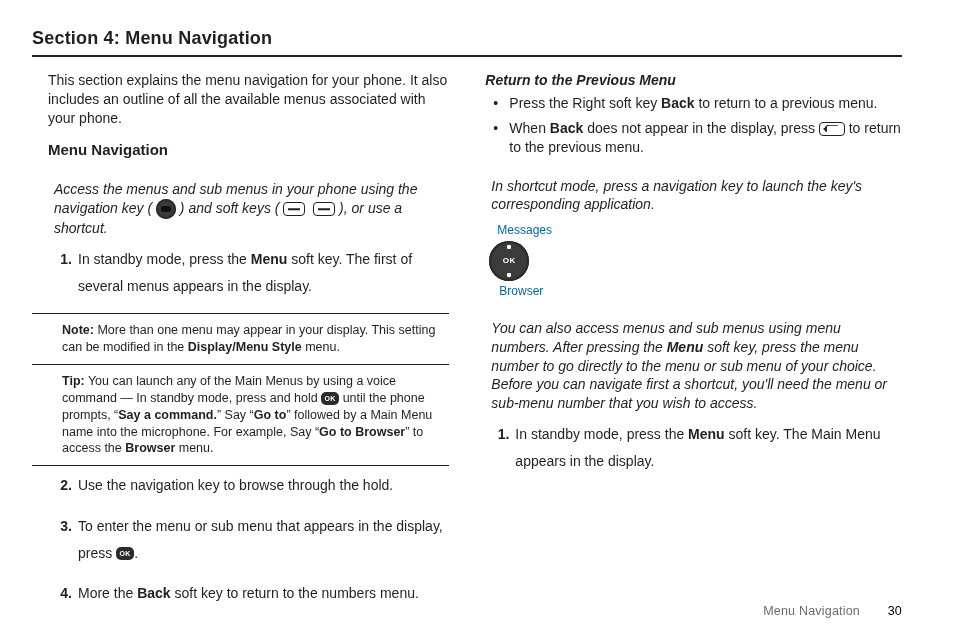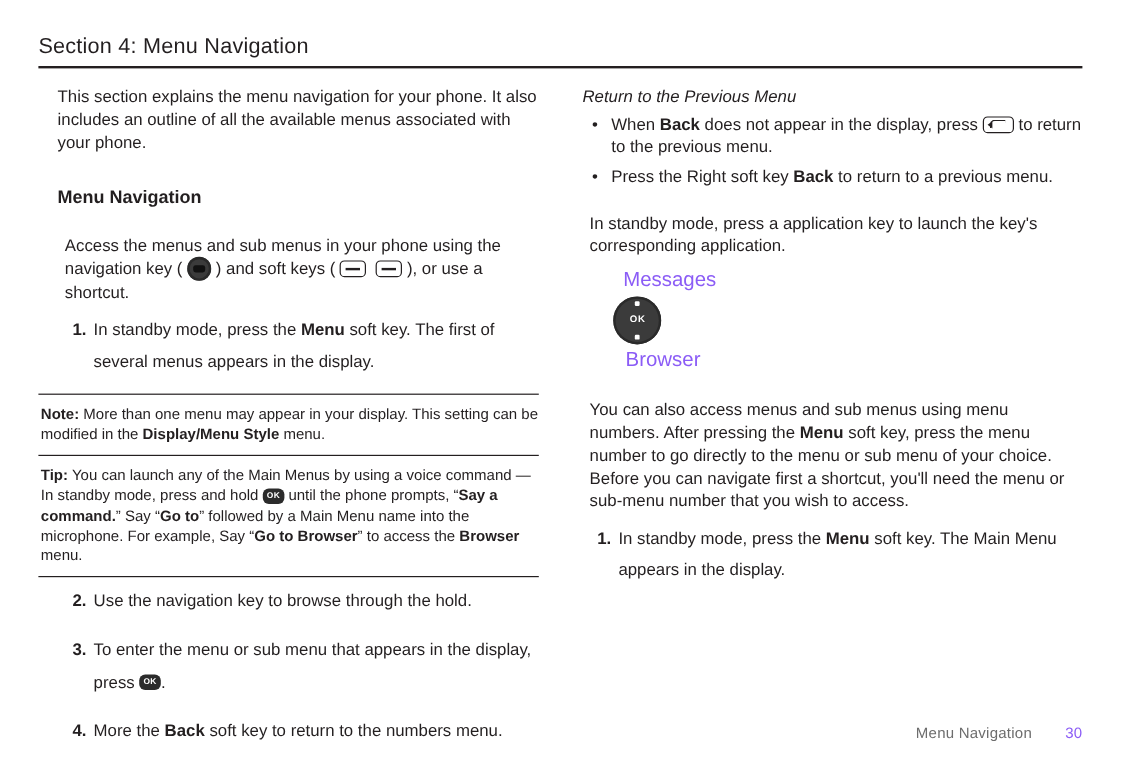--- a/index.html
+++ b/index.html
@@ -5,60 +5,60 @@
   * { box-sizing: border-box; margin: 0; padding: 0; }
   html, body { width: 954px; height: 636px; background: #fff; }
   body {
     font-family: "Helvetica Neue", Helvetica, Arial, sans-serif;
     color: #231f20;
     padding: 28px 52px 22px 32px;
     position: relative;
   }
   .section-title {
     font-family: "Arial Black", Arial, sans-serif;
-    font-weight: 400;
+    font-weight: 700;
     font-size: 18px;
     letter-spacing: 0.2px;
     padding-bottom: 6px;
     border-bottom: 2px solid #231f20;
     margin-bottom: 14px;
   }
   .cols { display: flex; gap: 36px; }
   .col { flex: 1 1 50%; font-size: 14px; line-height: 1.35; }
   .col.left { padding-left: 16px; }
-  .intro { margin-bottom: 27px; }
+  .intro { margin-bottom: 12px; }
   .h2 {
     font-family: "Arial Black", Arial, sans-serif;
     font-weight: 900;
     font-size: 15px;
     margin: 4px 0 6px 0;
   }
   .h3 {
     font-family: Arial, sans-serif;
-    font-weight: 400;
+    font-weight: 700;
     font-style: italic;
     font-size: 14px;
     margin: 0 0 4px 0;
   }
-  .para { margin: 20px 0 8px 6px; }
+  .para { margin: 20px 0 8px 6px; font-style: italic; }
   ol.num { list-style: none; padding-left: 30px; margin: 4px 0 6px 0; }
   ol.num > li { position: relative; margin: 6px 0 14px 0; line-height: 1.9; }
   ol.num > li .marker {
     position: absolute; left: -30px; top: 0;
     font-weight: 700; width: 24px; text-align: right;
   }
   ul.bul { list-style: none; padding-left: 14px; margin: 2px 0 8px 0; }
   ul.bul > li { position: relative; margin: 2px 0 6px 0; padding-left: 10px; }
   ul.bul > li::before { content: "•"; position: absolute; left: -6px; top: 0; }
   .rule { border: 0; border-top: 1.5px solid #231f20; margin: 6px 0; }
   .note, .tip { font-size: 12.5px; line-height: 1.35; padding: 2px 0 2px 0; }
   .note .lbl, .tip .lbl { font-weight: 700; }
   .note .body, .tip .body { display: inline; }
   .note-wrap { margin-left: -16px; }
-  .note-wrap .note, .note-wrap .tip { padding-left: 2px; }
+  .note-wrap .note, .note-wrap .tip { padding-left: 2px; margin-left: 28px; }
 
   
   .ic { display: inline-block; vertical-align: middle; position: relative; }
   .ic-navkey {
     width: 20px; height: 20px; border-radius: 50%;
     background: #3b3b3b;
     box-shadow: inset 0 0 0 2px #2a2a2a;
   }
   .ic-navkey::after {
     content: ""; position: absolute; left: 50%; top: 50%;
@@ -102,29 +102,29 @@
     transform: translateY(-60%);
   }
   .ic-back::before {
     content: ""; position: absolute; left: 3px; top: 50%;
     width: 0; height: 0; transform: translateY(-50%);
     border-top: 3px solid transparent;
     border-bottom: 3px solid transparent;
     border-right: 4px solid #231f20;
   }
 
-  .navdiag { margin: 6px 0 10px 26px; font-size: 17px; color: #8b5cf6; }
+  .navdiag { margin: 6px 0 10px 4px; font-size: 12px; color: #0369a1; }
   .navdiag .lbl-top { margin: 0 0 2px 8px; }
   .navdiag .lbl-bot { margin: 2px 0 0 10px; }
 
   .footer {
     position: absolute; right: 52px; bottom: 18px;
     font-size: 12.5px; color: #6d6d6d; letter-spacing: 0.2px;
   }
-  .footer .pn { display: inline-block; margin-left: 24px; color: #8b5cf6; }
+  .footer .pn { display: inline-block; margin-left: 24px; color: #000000; }
 
   b { font-weight: 700; }
 </style>
 </head>
 <body>
 
 <div class="section-title">Section 4: Menu Navigation</div>
 
 <div class="cols">
 
@@ -174,28 +174,28 @@
         <span class="marker">4.</span>
         <span>More the </span><b>Back</b><span> soft key to return to the numbers menu.</span>
       </li>
     </ol>
   </div>
 
   <div class="col">
     <div class="h3">Return to the Previous Menu</div>
     <ul class="bul">
       <li>
+        <span>Press the Right soft key </span><b>Back</b><span> to return to a previous menu.</span>
+      </li>
+      <li>
         <span>When </span><b>Back</b><span> does not appear in the display, press </span> <span class="ic ic-back"></span> <span> to return to the previous menu.</span>
       </li>
-      <li>
-        <span>Press the Right soft key </span><b>Back</b><span> to return to a previous menu.</span>
-      </li>
     </ul>
 
-    <p class="para">In standby mode, press a application key to launch the key's corresponding application.</p>
+    <p class="para">In shortcut mode, press a navigation key to launch the key's corresponding application.</p>
 
     <div class="navdiag">
       <div class="lbl-top">Messages</div>
       <span class="ic ic-navkey big">
         <span class="dot t"></span><span class="dot b"></span>
       </span>
       <div class="lbl-bot">Browser</div>
     </div>
 
     <p class="para">

